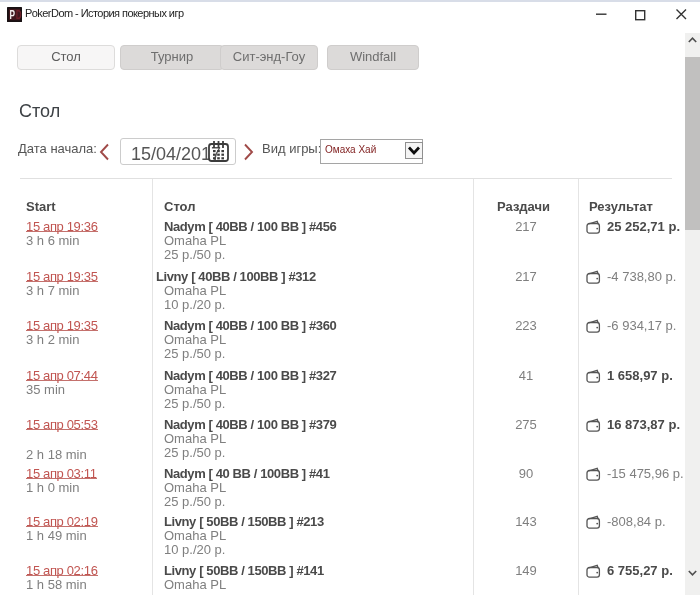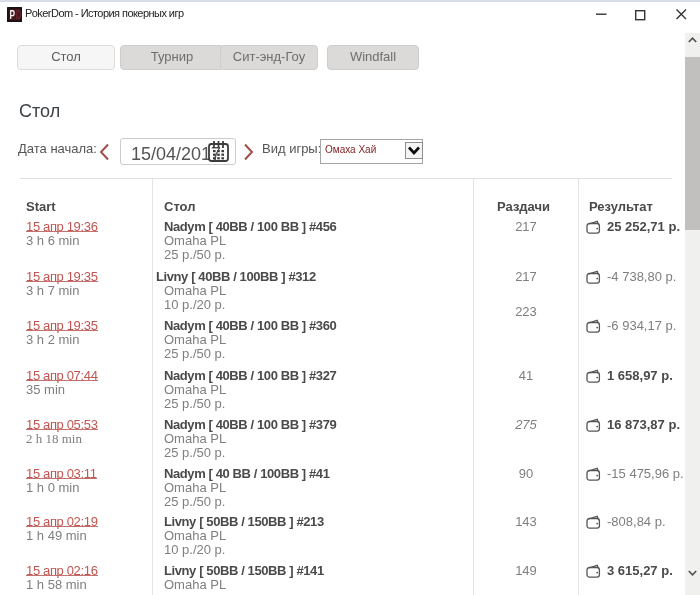--- a/index.html
+++ b/index.html
@@ -149,45 +149,45 @@
       <rect x="1" y="3.5" width="12.4" height="9.6" rx="2.4" fill="none" stroke="#555" stroke-width="1.3"></rect>
       <path d="M2.5 4 L11.2 1.4 L12 3.4" fill="none" stroke="#555" stroke-width="1.3"></path>
       <circle cx="11.2" cy="8.6" r="0.9" fill="#555"></circle>
     </svg>
 <div class="abs res neg" style="left:607px; top:269px;">-4 738,80 р.</div>
 <div class="abs link" style="left:26px; top:318px;">15 апр 19:35</div>
 <div class="abs dur" style="left:26px; top:332px;">3 h 2 min</div>
 <div class="abs ttl" style="left:164px; top:318px;">Nadym [ 40BB / 100 BB ] #360</div>
 <div class="abs sub" style="left:164px; top:332px;">Omaha PL</div>
 <div class="abs sub" style="left:164px; top:346px;">25 р./50 р.</div>
-<div class="abs num" style="left:496px; top:304px;">223</div>
+<div class="abs num" style="left:496px; top:318px;">223</div>
 <svg class="abs" style="left:586px; top:318.5px;" width="15" height="14" viewBox="0 0 15 14">
       <rect x="1" y="3.5" width="12.4" height="9.6" rx="2.4" fill="none" stroke="#555" stroke-width="1.3"></rect>
       <path d="M2.5 4 L11.2 1.4 L12 3.4" fill="none" stroke="#555" stroke-width="1.3"></path>
       <circle cx="11.2" cy="8.6" r="0.9" fill="#555"></circle>
     </svg>
 <div class="abs res neg" style="left:607px; top:318px;">-6 934,17 р.</div>
 <div class="abs link" style="left:26px; top:368px;">15 апр 07:44</div>
 <div class="abs dur" style="left:26px; top:382px;">35 min</div>
 <div class="abs ttl" style="left:164px; top:368px;">Nadym [ 40BB / 100 BB ] #327</div>
 <div class="abs sub" style="left:164px; top:382px;">Omaha PL</div>
 <div class="abs sub" style="left:164px; top:396px;">25 р./50 р.</div>
 <div class="abs num" style="left:496px; top:368px;">41</div>
 <svg class="abs" style="left:586px; top:368.5px;" width="15" height="14" viewBox="0 0 15 14">
       <rect x="1" y="3.5" width="12.4" height="9.6" rx="2.4" fill="none" stroke="#555" stroke-width="1.3"></rect>
       <path d="M2.5 4 L11.2 1.4 L12 3.4" fill="none" stroke="#555" stroke-width="1.3"></path>
       <circle cx="11.2" cy="8.6" r="0.9" fill="#555"></circle>
     </svg>
 <div class="abs res pos" style="left:607px; top:368px;">1 658,97 р.</div>
 <div class="abs link" style="left:26px; top:417px;">15 апр 05:53</div>
-<div class="abs dur" style="left:26px; top:431px;font-family:Liberation Serif, serif;">2 h 18 min</div>
+<div class="abs dur" style="left:26px; top:447px;">2 h 18 min</div>
 <div class="abs ttl" style="left:164px; top:417px;">Nadym [ 40BB / 100 BB ] #379</div>
 <div class="abs sub" style="left:164px; top:431px;">Omaha PL</div>
 <div class="abs sub" style="left:164px; top:445px;">25 р./50 р.</div>
-<div class="abs num" style="left:496px; top:417px;font-style:italic;">275</div>
+<div class="abs num" style="left:496px; top:417px;">275</div>
 <svg class="abs" style="left:586px; top:417.5px;" width="15" height="14" viewBox="0 0 15 14">
       <rect x="1" y="3.5" width="12.4" height="9.6" rx="2.4" fill="none" stroke="#555" stroke-width="1.3"></rect>
       <path d="M2.5 4 L11.2 1.4 L12 3.4" fill="none" stroke="#555" stroke-width="1.3"></path>
       <circle cx="11.2" cy="8.6" r="0.9" fill="#555"></circle>
     </svg>
 <div class="abs res pos" style="left:607px; top:417px;">16 873,87 р.</div>
 <div class="abs link" style="left:26px; top:466px;">15 апр 03:11</div>
 <div class="abs dur" style="left:26px; top:480px;">1 h 0 min</div>
 <div class="abs ttl" style="left:164px; top:466px;">Nadym [ 40 BB / 100BB ] #41</div>
 <div class="abs sub" style="left:164px; top:480px;">Omaha PL</div>
@@ -214,14 +214,14 @@
 <div class="abs link" style="left:26px; top:563px;">15 апр 02:16</div>
 <div class="abs dur" style="left:26px; top:577px;">1 h 58 min</div>
 <div class="abs ttl" style="left:164px; top:563px;">Livny [ 50BB / 150BB ] #141</div>
 <div class="abs sub" style="left:164px; top:577px;">Omaha PL</div>
 <div class="abs num" style="left:496px; top:563px;">149</div>
 <svg class="abs" style="left:586px; top:563.5px;" width="15" height="14" viewBox="0 0 15 14">
       <rect x="1" y="3.5" width="12.4" height="9.6" rx="2.4" fill="none" stroke="#555" stroke-width="1.3"></rect>
       <path d="M2.5 4 L11.2 1.4 L12 3.4" fill="none" stroke="#555" stroke-width="1.3"></path>
       <circle cx="11.2" cy="8.6" r="0.9" fill="#555"></circle>
     </svg>
-<div class="abs res pos" style="left:607px; top:563px;">3 615,27 р.</div>
+<div class="abs res pos" style="left:607px; top:563px;">6 755,27 р.</div>
 </div>
 
 </body></html>

